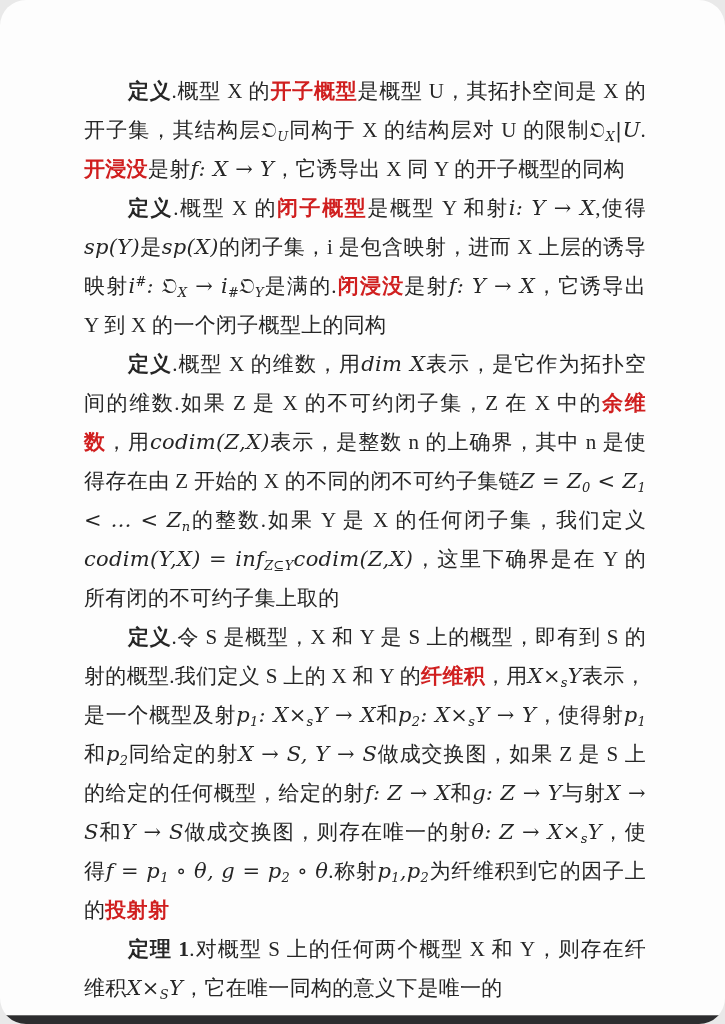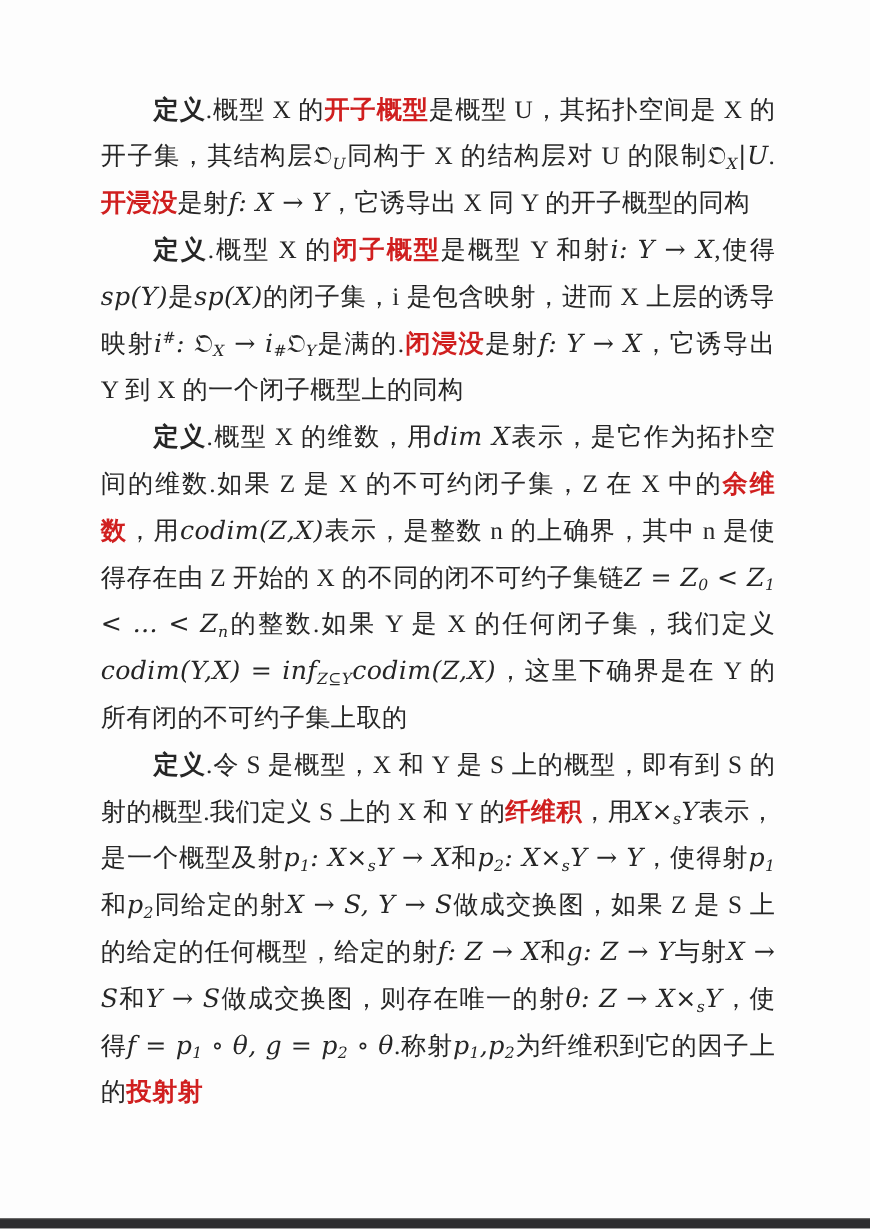--- a/index.html
+++ b/index.html
@@ -5,20 +5,21 @@
   html, body { margin: 0; padding: 0; background: #e9e9e9; }
   .page {
     position: relative;
     width: 725px;
     height: 1024px;
     margin: 0 auto;
     background: #fdfdfd;
     overflow: hidden;
     font-family: "Liberation Serif", "DejaVu Serif", serif;
     color: #262626;
+    border-radius: 26px;
   }
   .content {
     position: absolute;
     left: 84px;
     top: 72px;
     width: 562px;
   }
   .para {
     margin: 0;
     padding: 0;
@@ -46,15 +47,16 @@
 </style>
 </head>
 <body>
 
 <div class="page" style="background: rgb(253, 253, 253); color: rgb(38, 38, 38);">
   <div class="content">
     <p class="para"><span class="rb">定义</span><span>.概型 X 的</span><span class="rr" style="color: rgb(208, 31, 31);">开子概型</span><span>是概型 U，其拓扑空间是 X 的开子集，其结构层</span><span class="rf">𝔒</span><span class="ri rsub">U</span><span>同构于 X 的结构层对 U 的限制</span><span class="rf">𝔒</span><span class="ri rsub">X</span><span class="ri">|U</span><span>.</span><span class="rr" style="color: rgb(208, 31, 31);">开浸没</span><span>是射</span><span class="ri">f: X → Y</span><span>，它诱导出 X 同 Y 的开子概型的同构</span></p>
     <p class="para"><span class="rb">定义</span><span>.概型 X 的</span><span class="rr" style="color: rgb(208, 31, 31);">闭子概型</span><span>是概型 Y 和射</span><span class="ri">i: Y → X</span><span>,使得</span><span class="ri">sp(Y)</span><span>是</span><span class="ri">sp(X)</span><span>的闭子集，i 是包含映射，进而 X 上层的诱导映射</span><span class="ri">i</span><span class="ri rsup">#</span><span class="ri">: </span><span class="rf">𝔒</span><span class="ri rsub">X</span><span class="ri"> → </span><span class="ri">i</span><span class="ri rsub">#</span><span class="rf">𝔒</span><span class="ri rsub">Y</span><span>是满的.</span><span class="rr" style="color: rgb(208, 31, 31);">闭浸没</span><span>是射</span><span class="ri">f: Y → X</span><span>，它诱导出 Y 到 X 的一个闭子概型上的同构</span></p>
     <p class="para"><span class="rb">定义</span><span>.概型 X 的维数，用</span><span class="ri">dim X</span><span>表示，是它作为拓扑空间的维数.如果 Z 是 X 的不可约闭子集，Z 在 X 中的</span><span class="rr" style="color: rgb(208, 31, 31);">余维数</span><span>，用</span><span class="ri">codim(Z,X)</span><span>表示，是整数 n 的上确界，其中 n 是使得存在由 Z 开始的 X 的不同的闭不可约子集链</span><span class="ri">Z = Z</span><span class="ri rsub">0</span><span class="ri"> &lt; Z</span><span class="ri rsub">1</span><span class="ri"> &lt; … &lt; Z</span><span class="ri rsub">n</span><span>的整数.如果 Y 是 X 的任何闭子集，我们定义</span><span class="ri">codim(Y,X) = inf</span><span class="ri rsub">Z⊆Y</span><span class="ri">codim(Z,X)</span><span>，这里下确界是在 Y 的所有闭的不可约子集上取的</span></p>
     <p class="para"><span class="rb">定义</span><span>.令 S 是概型，X 和 Y 是 S 上的概型，即有到 S 的射的概型.我们定义 S 上的 X 和 Y 的</span><span class="rr" style="color: rgb(208, 31, 31);">纤维积</span><span>，用</span><span class="ri">X×</span><span class="ri rsub">s</span><span class="ri">Y</span><span>表示，是一个概型及射</span><span class="ri">p</span><span class="ri rsub">1</span><span class="ri">: X×</span><span class="ri rsub">s</span><span class="ri">Y → X</span><span>和</span><span class="ri">p</span><span class="ri rsub">2</span><span class="ri">: X×</span><span class="ri rsub">s</span><span class="ri">Y → Y</span><span>，使得射</span><span class="ri">p</span><span class="ri rsub">1</span><span>和</span><span class="ri">p</span><span class="ri rsub">2</span><span>同给定的射</span><span class="ri">X → S, Y → S</span><span>做成交换图，如果 Z 是 S 上的给定的任何概型，给定的射</span><span class="ri">f: Z → X</span><span>和</span><span class="ri">g: Z → Y</span><span>与射</span><span class="ri">X → S</span><span>和</span><span class="ri">Y → S</span><span>做成交换图，则存在唯一的射</span><span class="ri">θ: Z → X×</span><span class="ri rsub">s</span><span class="ri">Y</span><span>，使得</span><span class="ri">f = p</span><span class="ri rsub">1</span><span class="ri"> ∘ θ, g = p</span><span class="ri rsub">2</span><span class="ri"> ∘ θ</span><span>.称射</span><span class="ri">p</span><span class="ri rsub">1</span><span class="ri">,</span><span class="ri">p</span><span class="ri rsub">2</span><span>为纤维积到它的因子上的</span><span class="rr" style="color: rgb(208, 31, 31);">投射射</span></p>
+    <p class="para"><span class="rb">定理 1</span><span>.对概型 S 上的任何两个概型 X 和 Y，则存在纤维积</span><span class="ri">X×</span><span class="ri rsub">S</span><span class="ri">Y</span><span>，它在唯一同构的意义下是唯一的</span></p>
   </div>
   <div class="bottom-edge" style="background: rgb(45, 45, 47);"></div>
 </div>
 
 </body></html>

